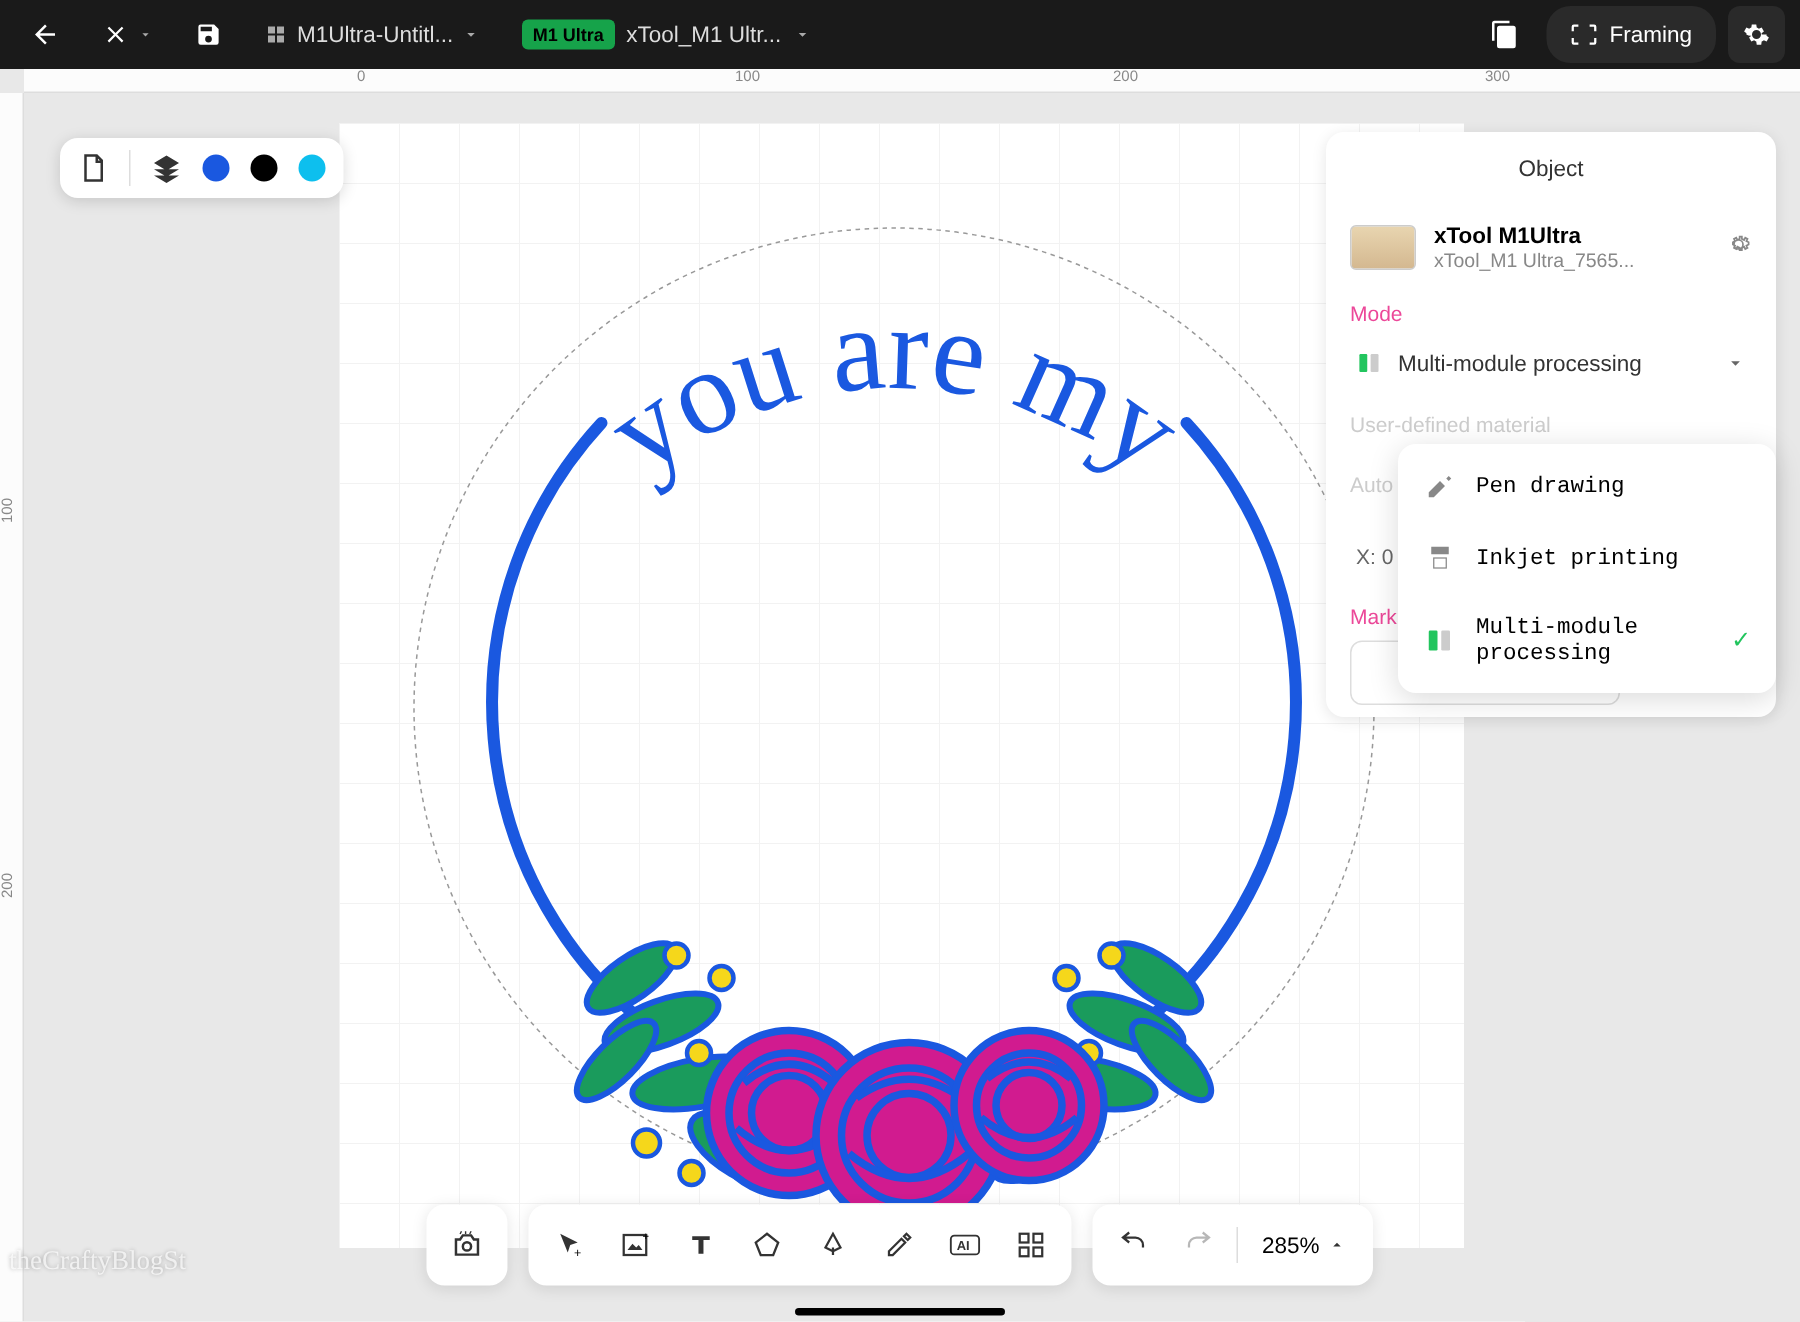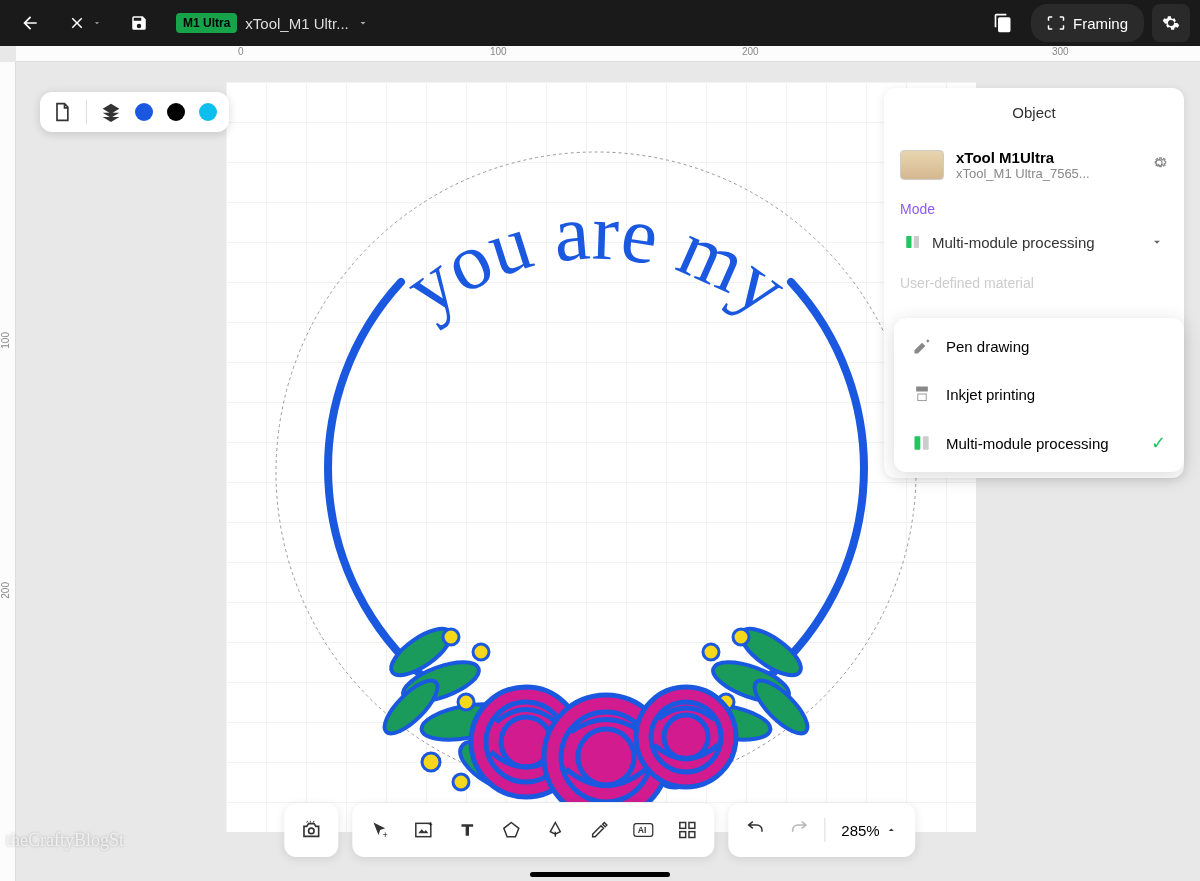--- a/index.html
+++ b/index.html
@@ -41,32 +41,32 @@
 .panel-tabs { display: flex; padding: 6px; gap: 4px; }
 .panel-tab { flex: 1; padding: 10px; text-align: center; font-size: 15px; color: #333; border-radius: 8px; cursor: pointer; }
 .panel-tab.active { background: #f0f0f0; font-weight: 600; }
 .device-info { padding: 12px 16px; display: flex; align-items: center; gap: 12px; }
 .device-thumb { width: 44px; height: 30px; background: linear-gradient(#e8d5b0, #d4b890); border-radius: 4px; border: 1px solid #ccc; }
 .device-text { flex: 1; }
 .device-title { font-size: 15px; font-weight: 600; }
 .device-sub { font-size: 13px; color: #888; }
 .device-gear { color: #888; cursor: pointer; }
 .panel-section { padding: 8px 16px; }
-.section-label { font-size: 14px; color: #8b5cf6; margin-bottom: 8px; }
+.section-label { font-size: 14px; color: #ec4899; margin-bottom: 8px; }
 .mode-selector { display: flex; align-items: center; justify-content: space-between; padding: 8px 4px; cursor: pointer; }
 .mode-text { font-size: 15px; color: #333; flex: 1; }
 .mode-icon { width: 18px; height: 18px; margin-right: 10px; }
 .faded { color: #ccc; }
 .coord-row { display: flex; gap: 20px; font-size: 14px; color: #666; padding: 8px 4px; }
 .mark-btn { width: 180px; padding: 12px; background: #fff; border: 1px solid #ddd; border-radius: 8px; font-size: 15px; cursor: pointer; }
 .mark-row { display: flex; align-items: center; gap: 12px; }
 .mark-icon { color: #bbb; cursor: pointer; }
 
 
-.dropdown { position: absolute; right: 16px; top: 318px; width: 290px; background: #fff; border-radius: 12px; box-shadow: 0 4px 20px rgba(0,0,0,0.15); z-index: 20; padding: 4px 0; }
+.dropdown { position: absolute; right: 16px; top: 296px; width: 252px; background: #fff; border-radius: 12px; box-shadow: 0 4px 20px rgba(0,0,0,0.15); z-index: 20; padding: 4px 0; font-family: Liberation Mono, monospace; }
 .dropdown-item { display: flex; align-items: center; padding: 14px 18px; cursor: pointer; gap: 14px; }
 .dd-icon { width: 20px; height: 20px; flex-shrink: 0; }
 .dd-label { font-size: 15px; flex: 1; }
 .dd-check { color: #22c55e; font-size: 18px; }
 
 
 .bottom-bar { position: absolute; left: 50%; transform: translateX(-50%); bottom: 24px; display: flex; gap: 14px; align-items: center; }
 .tool-group { background: #fff; border-radius: 12px; padding: 8px; display: flex; align-items: center; gap: 6px; box-shadow: 0 2px 10px rgba(0,0,0,0.1); }
 .tool-btn { width: 38px; height: 38px; border: none; background: transparent; border-radius: 8px; cursor: pointer; display: flex; align-items: center; justify-content: center; color: #333; }
 .zoom-display { padding: 0 10px; font-size: 15px; display: flex; align-items: center; gap: 6px; }
@@ -90,20 +90,29 @@
       </svg>
     <svg width="10" height="10" viewBox="0 0 24 24">
         <path fill="#aaa" d="M7 10l5 5 5-5z"></path>
       </svg>
   </button>
   <button class="top-btn">
     <svg width="18" height="18" viewBox="0 0 24 24">
         <path fill="#fff" d="M17 3H5a2 2 0 00-2 2v14a2 2 0 002 2h14a2 2 0 002-2V7l-4-4zm-5 16a3 3 0 110-6 3 3 0 010 6zm3-10H5V5h10v4z"></path>
       </svg>
   </button>
+  <div class="file-name">
+    <svg width="16" height="16" viewBox="0 0 24 24">
+        <path fill="#aaa" d="M4 4h7v7H4zm9 0h7v7h-7zm-9 9h7v7H4zm9 0h7v7h-7z"></path>
+      </svg>
+    <span>M1Ultra-Untitl...</span>
+    <svg width="12" height="12" viewBox="0 0 24 24">
+        <path fill="#aaa" d="M7 10l5 5 5-5z"></path>
+      </svg>
+  </div>
   <div class="device-name">
     <span class="device-badge">M1 Ultra</span>
     <span>xTool_M1 Ultr...</span>
     <svg width="12" height="12" viewBox="0 0 24 24">
         <path fill="#aaa" d="M7 10l5 5 5-5z"></path>
       </svg>
   </div>
   <div class="spacer"></div>
   <button class="top-btn">
     <svg width="20" height="20" viewBox="0 0 24 24">
@@ -120,21 +129,21 @@
     <svg width="18" height="18" viewBox="0 0 24 24">
         <path fill="#fff" d="M12 8a4 4 0 100 8 4 4 0 000-8zm9 4a7 7 0 01-.1 1.1l2.1 1.6-2 3.5-2.5-1a7 7 0 01-1.9 1.1l-.4 2.7h-4l-.4-2.7a7 7 0 01-1.9-1.1l-2.5 1-2-3.5 2.1-1.6A7 7 0 013 12c0-.4 0-.7.1-1.1L1 9.3l2-3.5 2.5 1a7 7 0 011.9-1.1L7.8 3h4l.4 2.7a7 7 0 011.9 1.1l2.5-1 2 3.5-2.1 1.6c.1.4.1.7.1 1.1z"></path>
       </svg>
   </button>
 </div>
 
 <div class="ruler-top">
   <span class="ruler-tick" style="left:222px">0</span>
   <span class="ruler-tick" style="left:474px">100</span>
   <span class="ruler-tick" style="left:726px">200</span>
-  <span class="ruler-tick" style="left:1036px">300</span>
+  <span class="ruler-tick" style="left:974px">300</span>
 </div>
 <div class="ruler-left">
   <span class="ruler-tick-v" style="top:270px">100</span>
   <span class="ruler-tick-v" style="top:520px">200</span>
 </div>
 
 <div class="canvas-area">
   <div class="artboard">
     <svg class="design-svg" viewBox="0 0 660 660">
 

